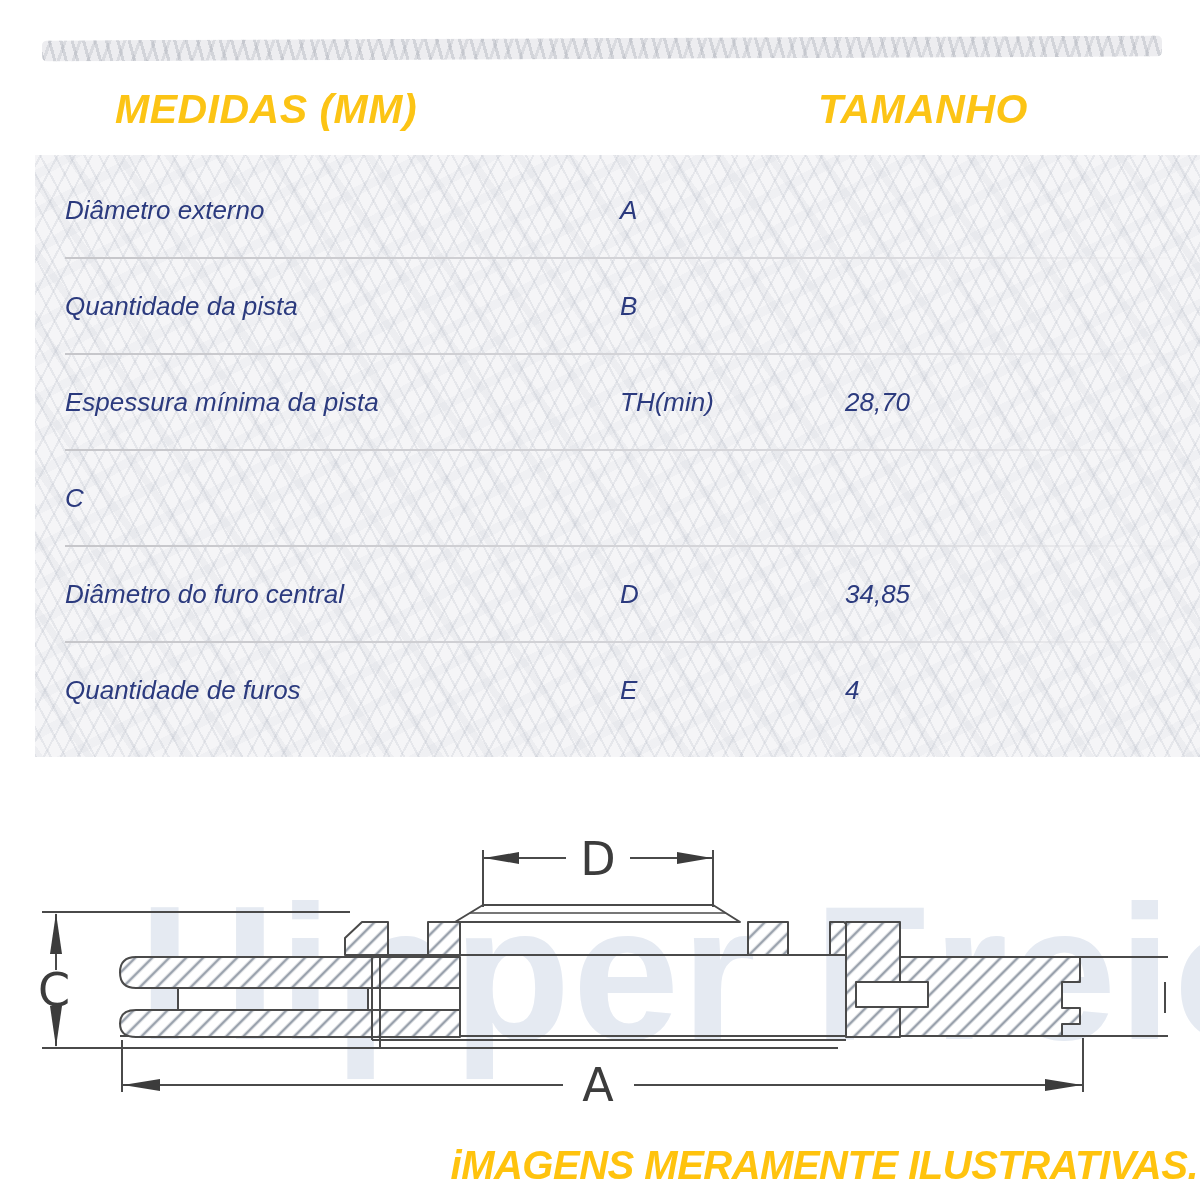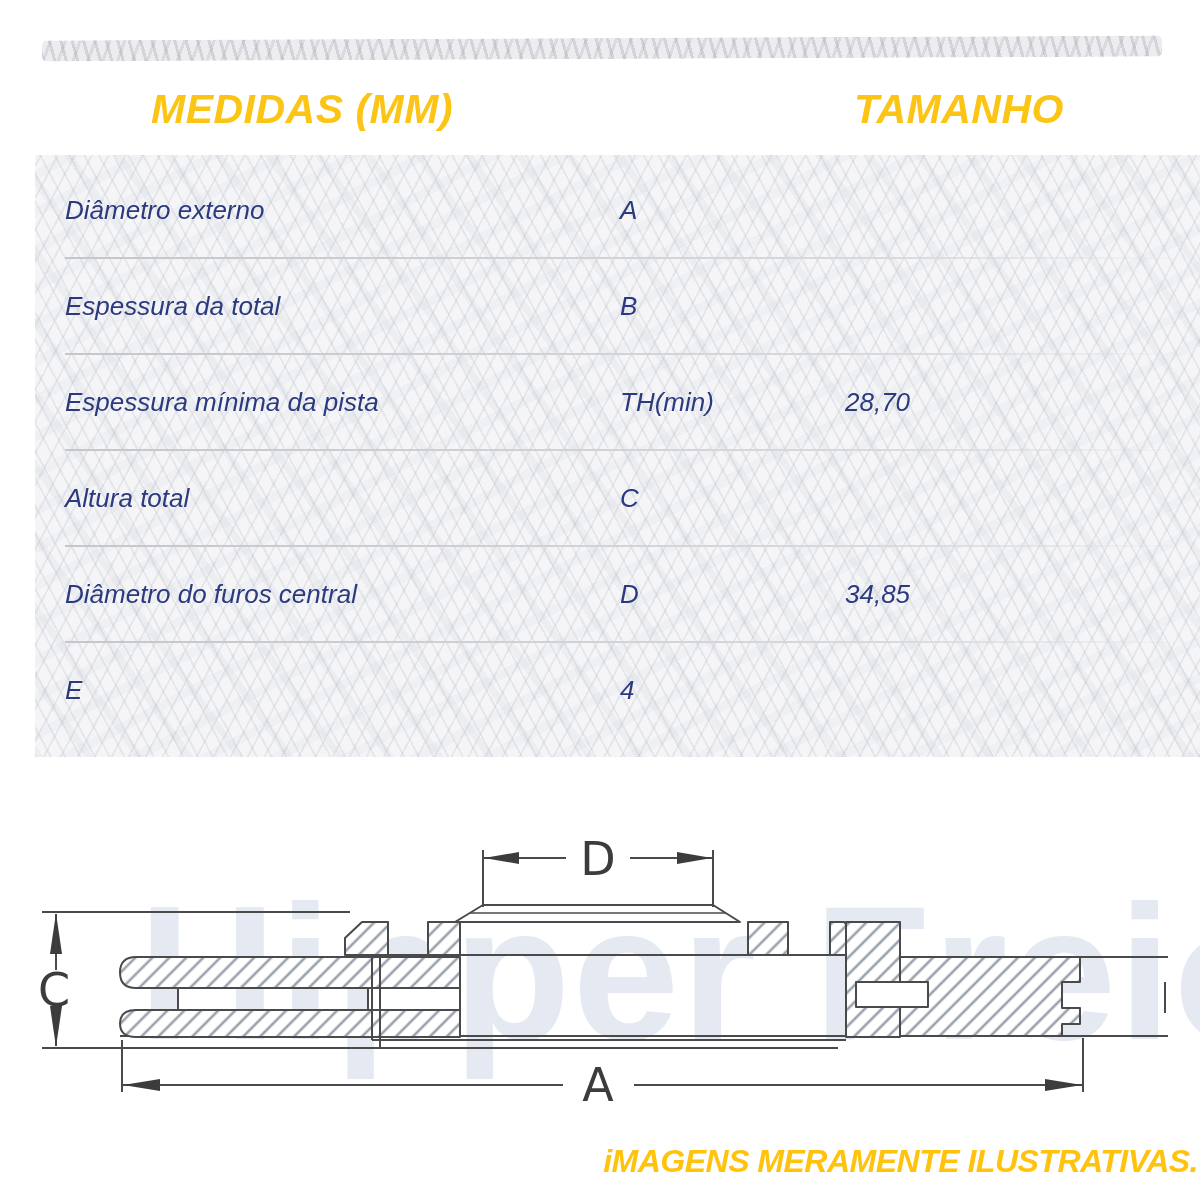--- a/index.html
+++ b/index.html
@@ -20,21 +20,21 @@
     position:absolute;left:42px;top:38px;width:1120px;height:21px;
     border-radius:5px;transform:rotate(-0.25deg);
     background-color:#ededf0;
     background-image:
       repeating-linear-gradient(75deg,  rgba(160,165,175,.35) 0 3px, rgba(0,0,0,0) 3px 11px),
       repeating-linear-gradient(-70deg, rgba(160,165,175,.25) 0 3px, rgba(0,0,0,0) 3px 14px);
   }
   .hdr{
     position:absolute;top:86px;
     font-size:41px;font-weight:bold;font-style:italic;letter-spacing:.5px;
-    color:#FCC415;white-space:nowrap;margin-left:36px;
+    color:#FCC415;white-space:nowrap;
   }
   .hdr.measures{left:115px;}
   .hdr.size{left:818px;}
   .panel{
     position:absolute;left:35px;top:155px;width:1165px;height:602px;
     padding-top:8px;box-sizing:border-box;
   }
   .row{
     display:grid;grid-template-columns:555px 225px 1fr;align-items:center;
     height:94px;padding-left:30px;
@@ -50,61 +50,61 @@
     font-size:192px;font-weight:bold;letter-spacing:2px;
     color:#E5EAF2;white-space:nowrap;user-select:none;
   }
   .diagram-svg{position:absolute;left:0;top:830px;}
   .dim-letter{
     font-family:"DejaVu Sans", sans-serif;
     font-size:46px;fill:#3c3c3c;text-anchor:middle;
   }
   .footer-note{
     position:absolute;top:1143px;right:2px;
-    font-size:32px;font-weight:bold;font-style:italic;letter-spacing:-.5px;
+    font-size:40px;font-weight:bold;font-style:italic;letter-spacing:-.5px;
     color:#FFC30E;white-space:nowrap;
   }
 </style>
 </head>
 <body>
 
 <div class="texture-strip"></div>
 
 <div class="hdr measures">MEDIDAS (MM)</div>
 <div class="hdr size">TAMANHO</div>
 
 <div class="panel texture">
   <div class="row">
     <span>Diâmetro externo</span>
     <span>A</span>
   </div>
   <div class="divider"></div>
   <div class="row">
-    <span>Espessura da total</span>
+    <span>Quantidade da pista</span>
     <span>B</span>
   </div>
   <div class="divider"></div>
   <div class="row">
     <span>Espessura mínima da pista</span>
     <span>TH(min)</span>
     <span>28,70</span>
   </div>
   <div class="divider"></div>
   <div class="row">
-    <span>Altura total</span>
     <span>C</span>
   </div>
   <div class="divider"></div>
   <div class="row">
-    <span>Diâmetro do furos central</span>
+    <span>Diâmetro do furo central</span>
     <span>D</span>
     <span>34,85</span>
   </div>
   <div class="divider"></div>
   <div class="row">
+    <span>Quantidade de furos</span>
     <span>E</span>
     <span>4</span>
   </div>
 </div>
 
 <div class="watermark">Hipper Freios</div>
 
 <svg class="diagram-svg" width="1200" height="290" viewBox="0 0 1200 290" xmlns="http://www.w3.org/2000/svg">
   <defs>
     <pattern id="hatch" patternUnits="userSpaceOnUse" width="12" height="12" patternTransform="rotate(-45)">

